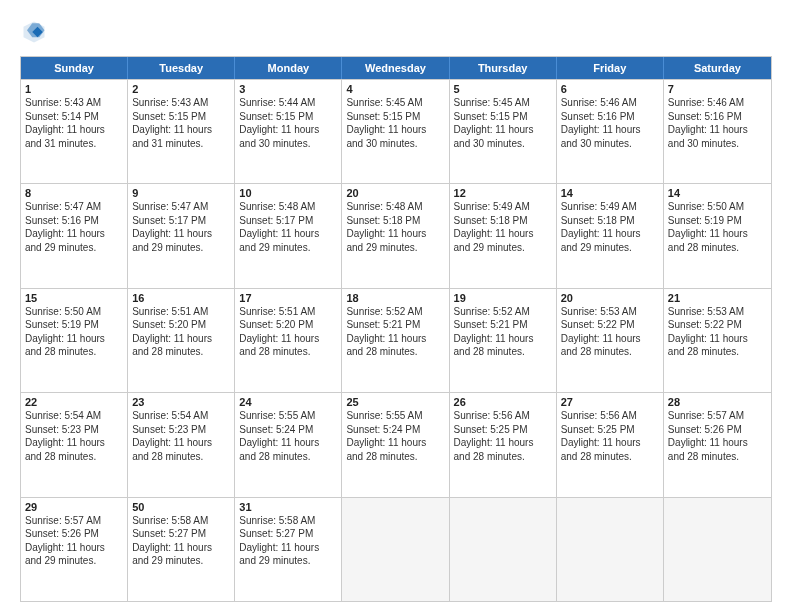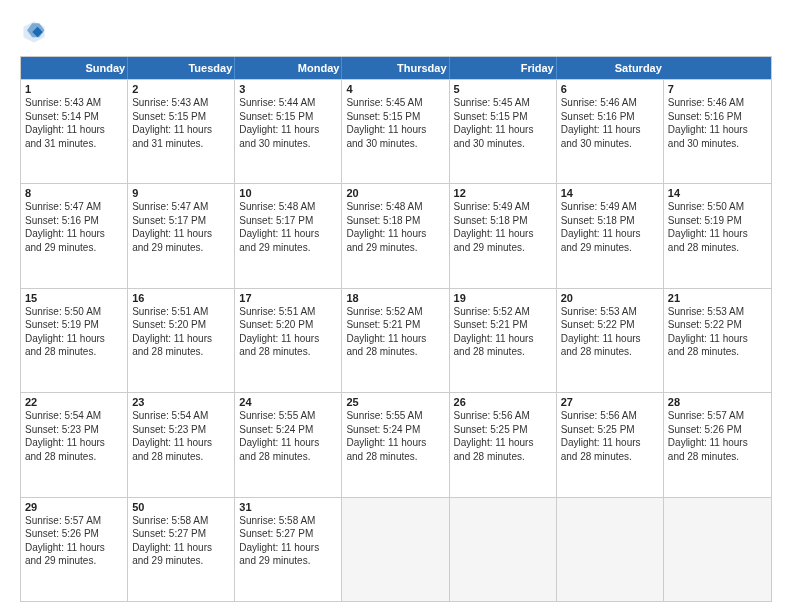--- a/index.html
+++ b/index.html
@@ -59,21 +59,21 @@
     }
     .cal-header-row {
       display: grid;
       grid-template-columns: repeat(7, 1fr);
       background: #2a6db5;
     }
     .cal-header-cell {
       color: #fff;
       font-size: 11px;
       font-weight: bold;
-      text-align: right;
+      text-align: center;
       padding: 5px 2px;
       border-right: 1px solid #4a8dd5;
     }
     .cal-header-cell:last-child { border-right: none; }
     .cal-body {
       flex: 1;
       display: flex;
       flex-direction: column;
     }
     .cal-week {
@@ -127,20 +127,21 @@
       <div class="main-title"></div>
       <div class="subtitle"></div>
     </div>
   </div>
 
   <div class="calendar">
     <div class="cal-header-row" id="cal-header">
         <div class="cal-header-cell">Sunday</div>
         <div class="cal-header-cell">Tuesday</div>
         <div class="cal-header-cell">Monday</div>
+        <div class="cal-header-cell">Wednesday</div>
         <div class="cal-header-cell">Thursday</div>
         <div class="cal-header-cell">Friday</div>
         <div class="cal-header-cell">Saturday</div>
       </div>
     <div class="cal-body" id="cal-body">
         <div class="cal-week">
           <div class="cal-cell">
             <span class="day-num">1</span>
             <div class="info" style="white-space: pre-line;">Sunrise: 5:43 AM
 Sunset: 5:14 PM

